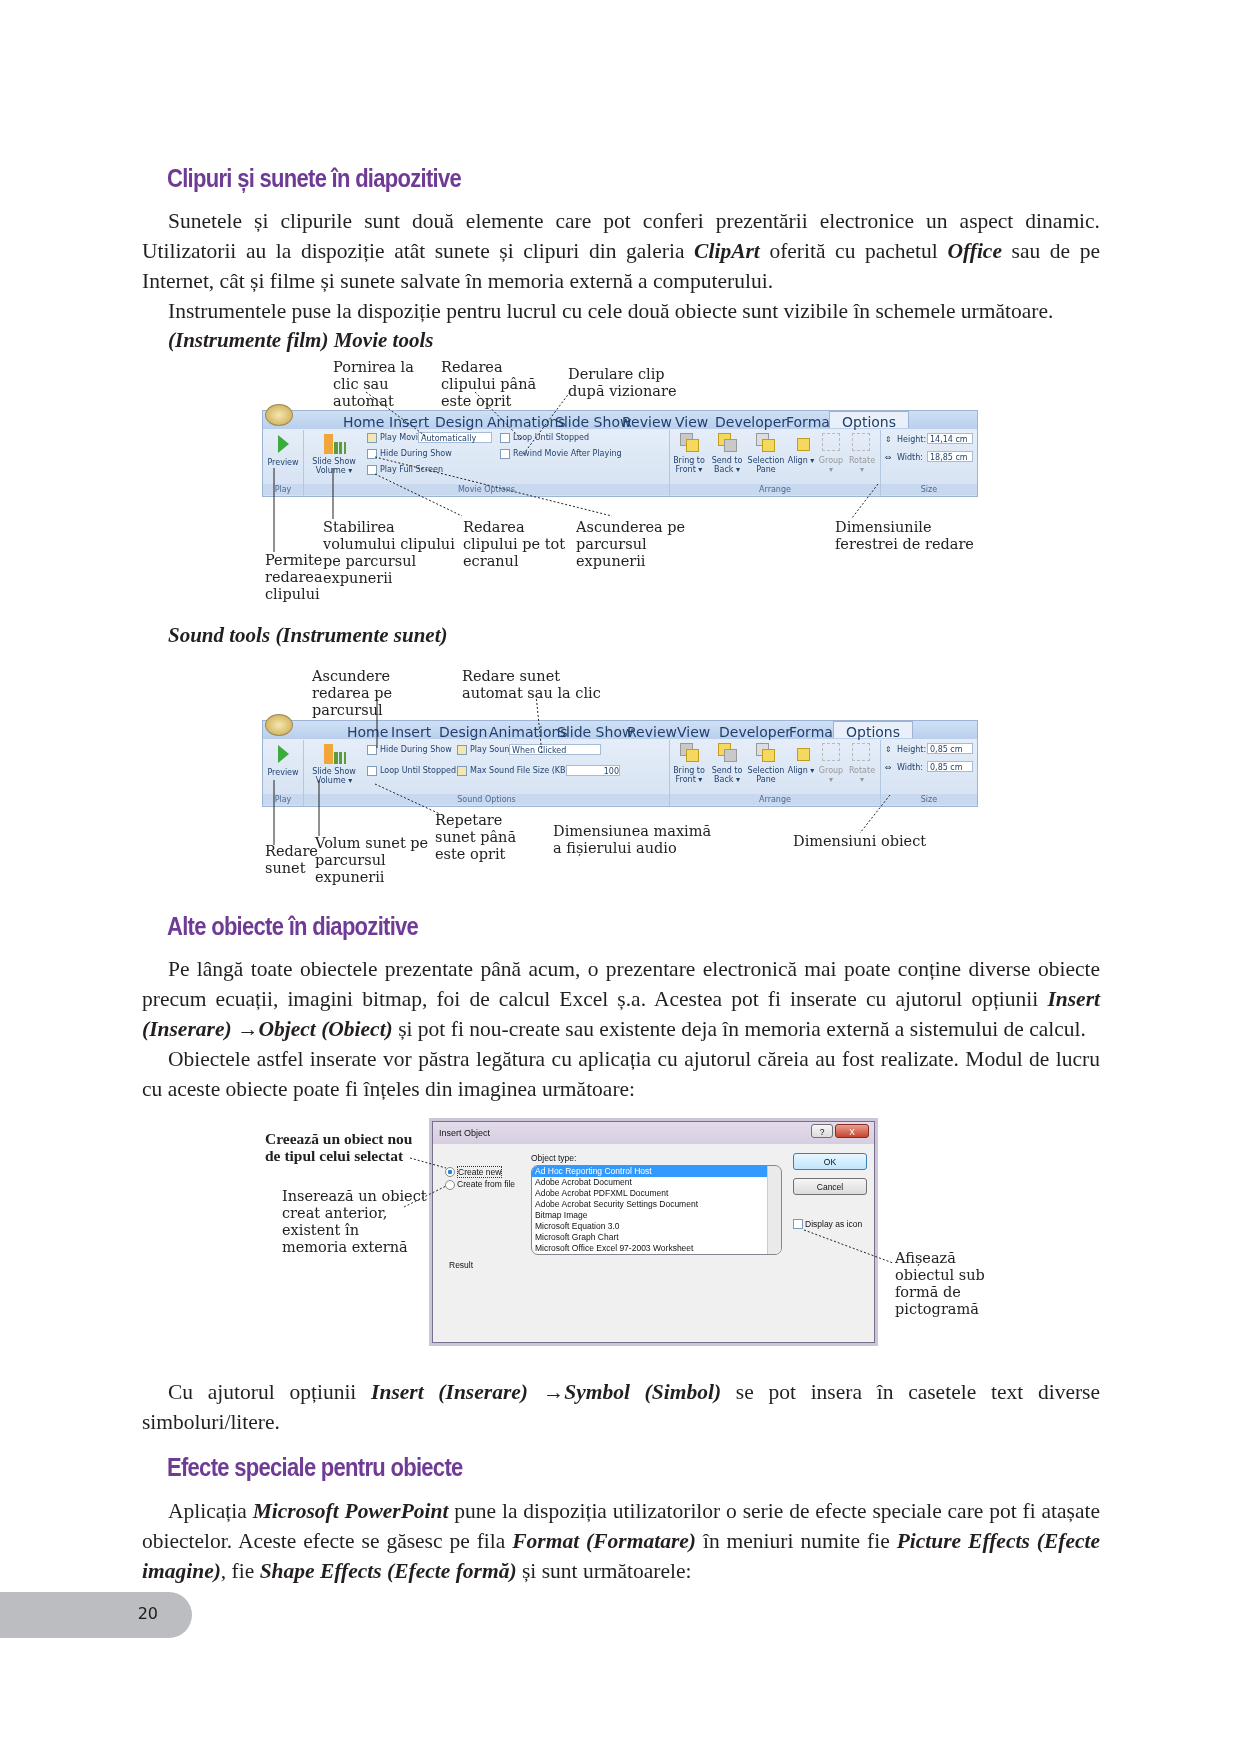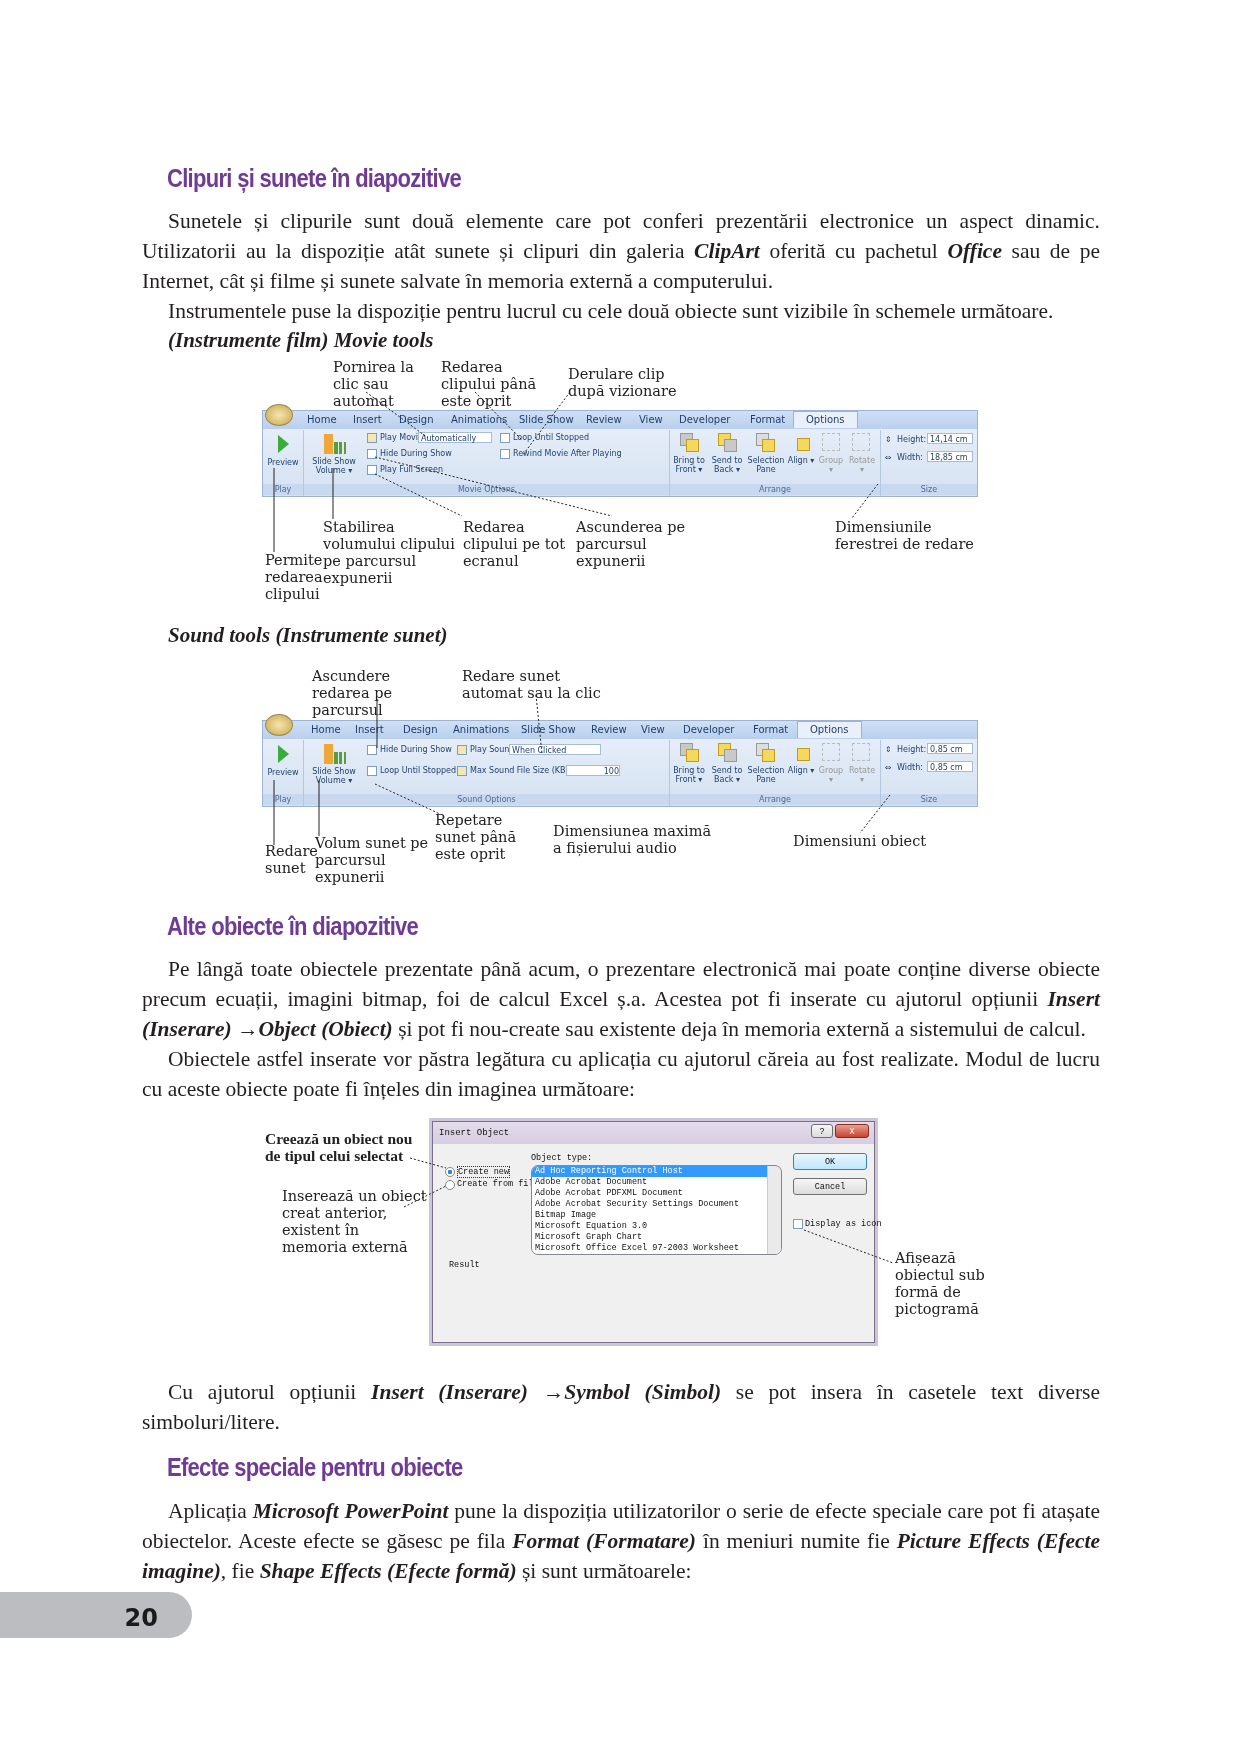--- a/index.html
+++ b/index.html
@@ -8,49 +8,49 @@
   h2.sec { position:absolute; margin:0; font-family:"Liberation Sans", "DejaVu Sans", sans-serif;
            font-weight:bold; font-size:25px; color:#6f3b95; letter-spacing:-0.8px; transform:scaleX(0.88); transform-origin:left; }
   p.para { position:absolute; margin:0; font-size:21.5px; line-height:30px; text-align:justify; }
   p.para .ind { display:inline-block; width:26px; }
   .subh { position:absolute; font-size:21px; font-weight:bold; font-style:italic; }
   .note { position:absolute; font-size:14.5px; line-height:17px; color:#222; font-family:"DejaVu Serif", serif; }
   .note.bold { font-weight:bold; font-family:"Liberation Serif", serif; font-size:15.5px; }
   
   .ribbon { position:absolute; background:linear-gradient(#e9f0f9,#d5e2f3); border:1px solid #9db3d3; font-family:"DejaVu Sans", sans-serif; color:#2a4a7a; }
   .rtabs { position:absolute; left:0; top:0; right:0; height:18px; background:linear-gradient(#cfe0f5,#b9cfec); }
-  .rtab { position:absolute; top:3px; font-size:10px; color:#203f6c; }
+  .rtab { position:absolute; top:3px; font-size:14px; color:#203f6c;margin-left:36px; }
   .rtab.active { top:0; height:17px; background:#e9f0f9; border:1px solid #9db3d3; border-bottom:none; padding:2px 12px 0; box-sizing:border-box; }
   .office-btn { position:absolute; left:2px; top:-7px; width:26px; height:20px; border-radius:50%; background:radial-gradient(#f5e6b0,#c8a548); border:1px solid #9c8a55; }
   .grp { position:absolute; top:19px; bottom:0; border-right:1px solid #b4c7e0; }
   .grplabel { position:absolute; bottom:1px; left:0; right:0; text-align:center; font-size:8px; color:#4d6a95; background:#c8d8ef; height:11px; line-height:11px; }
   .btxt { position:absolute; font-size:8px; color:#24436f; text-align:center; line-height:9px; }
   .play-ico { position:absolute; width:0; height:0; border-top:9px solid transparent; border-bottom:9px solid transparent; border-left:11px solid #3bab3b; }
   .vol-ico { position:absolute; width:22px; height:20px; background:linear-gradient(90deg,#f1a63a 0 40%,transparent 40%); }
   .vol-ico::after { content:""; position:absolute; left:10px; bottom:0; width:12px; height:12px; background:linear-gradient(90deg,#5a9e3b 0 30%,transparent 30% 40%,#5a9e3b 40% 70%,transparent 70% 80%,#5a9e3b 80%); }
   .chk { position:absolute; width:8px; height:8px; border:1px solid #7f9db9; background:#fff; }
   .ltxt { position:absolute; font-size:8px; color:#24436f; white-space:nowrap; }
   .combo { position:absolute; height:11px; border:1px solid #a6bbd6; background:#fff; font-size:8px; color:#24436f; padding-left:2px; line-height:11px; box-sizing:border-box; }
   .arr-ico { position:absolute; width:18px; height:18px; }
   .arr-ico .b1 { position:absolute; left:0; top:0; width:11px; height:11px; background:#c9c9c9; border:1px solid #999; }
   .arr-ico .b2 { position:absolute; left:6px; top:6px; width:11px; height:11px; background:#f5d85e; border:1px solid #c29d1a; }
   .grey-ico { position:absolute; width:16px; height:16px; border:1px dashed #bbb; }
   
-  .dialog { position:absolute; background:#f0f0f0; border:1px solid #7a6f8a; box-shadow:0 0 0 3px #cdc5d8; font-family:Liberation Mono, monospace; color:#111; }
+  .dialog { position:absolute; background:#f0f0f0; border:1px solid #7a6f8a; box-shadow:0 0 0 3px #cdc5d8; font-family:Liberation Sans, sans-serif; color:#111; }
   .dtitle { position:absolute; left:0; right:0; top:0; height:22px; background:linear-gradient(#e4dcec,#d6cde1); font-size:9px; padding:6px 0 0 6px; box-sizing:border-box; }
   .dbtn { position:absolute; height:17px; border:1px solid #707070; border-radius:3px; background:linear-gradient(#f6f6f6,#dcdcdc); font-size:8.5px; text-align:center; line-height:17px; box-sizing:border-box; }
   .dbtn.def { border-color:#3c7fb1; background:linear-gradient(#eaf6fd,#bee6fd); }
   .radio { position:absolute; width:8px; height:8px; border-radius:50%; border:1px solid #888; background:#fff; }
   .radio.on { background:radial-gradient(#2a86d6 35%, #fff 45%); }
   .list { position:absolute; background:#fff; border:1px solid #828790; font-size:8.5px; line-height:11px; overflow:hidden; }
   .list div { padding-left:3px; white-space:nowrap; }
   .list div.sel { background:#3399ff; color:#fff; }
   .scrollbar { position:absolute; right:0; top:0; bottom:0; width:10px; background:#eaeaea; border-left:1px solid #ccc; }
   .pagenum { position:absolute; left:0; top:1592px; width:192px; height:46px; background:#bcbdc0; border-radius:0 23px 23px 0; }
-  .pagenum span { position:absolute; right:34px; top:12px; font-family:"DejaVu Sans", sans-serif; font-weight:bold; font-size:24px; color:#1a1a1a; }
+  .pagenum span { position:absolute; right:34px; top:12px; font-family:"DejaVu Sans", sans-serif; font-weight:normal; font-size:16px; color:#1a1a1a; }
   svg.lines { position:absolute; left:0; top:0; pointer-events:none; }
 </style>
 </head>
 <body>
 
 <h2 class="sec" style="left:167px; top:164px;">Clipuri și sunete în diapozitive</h2>
 
 <p class="para" style="left:142px; top:206px; width:958px;"><span class="ind"></span><span>Sunetele și clipurile sunt două elemente care pot conferi prezentării electronice un aspect dinamic. Utilizatorii au la dispoziție atât sunete și clipuri din galeria </span><b><i>ClipArt</i></b><span> oferită cu pachetul </span><b><i>Office</i></b><span> sau de pe Internet, cât și filme și sunete salvate în memoria externă a computerului.</span></p>
 
 <p class="para" style="left:142px; top:296px; width:958px;"><span class="ind"></span><span>Instrumentele puse la dispoziție pentru lucrul cu cele două obiecte sunt vizibile în schemele următoare.</span></p>

